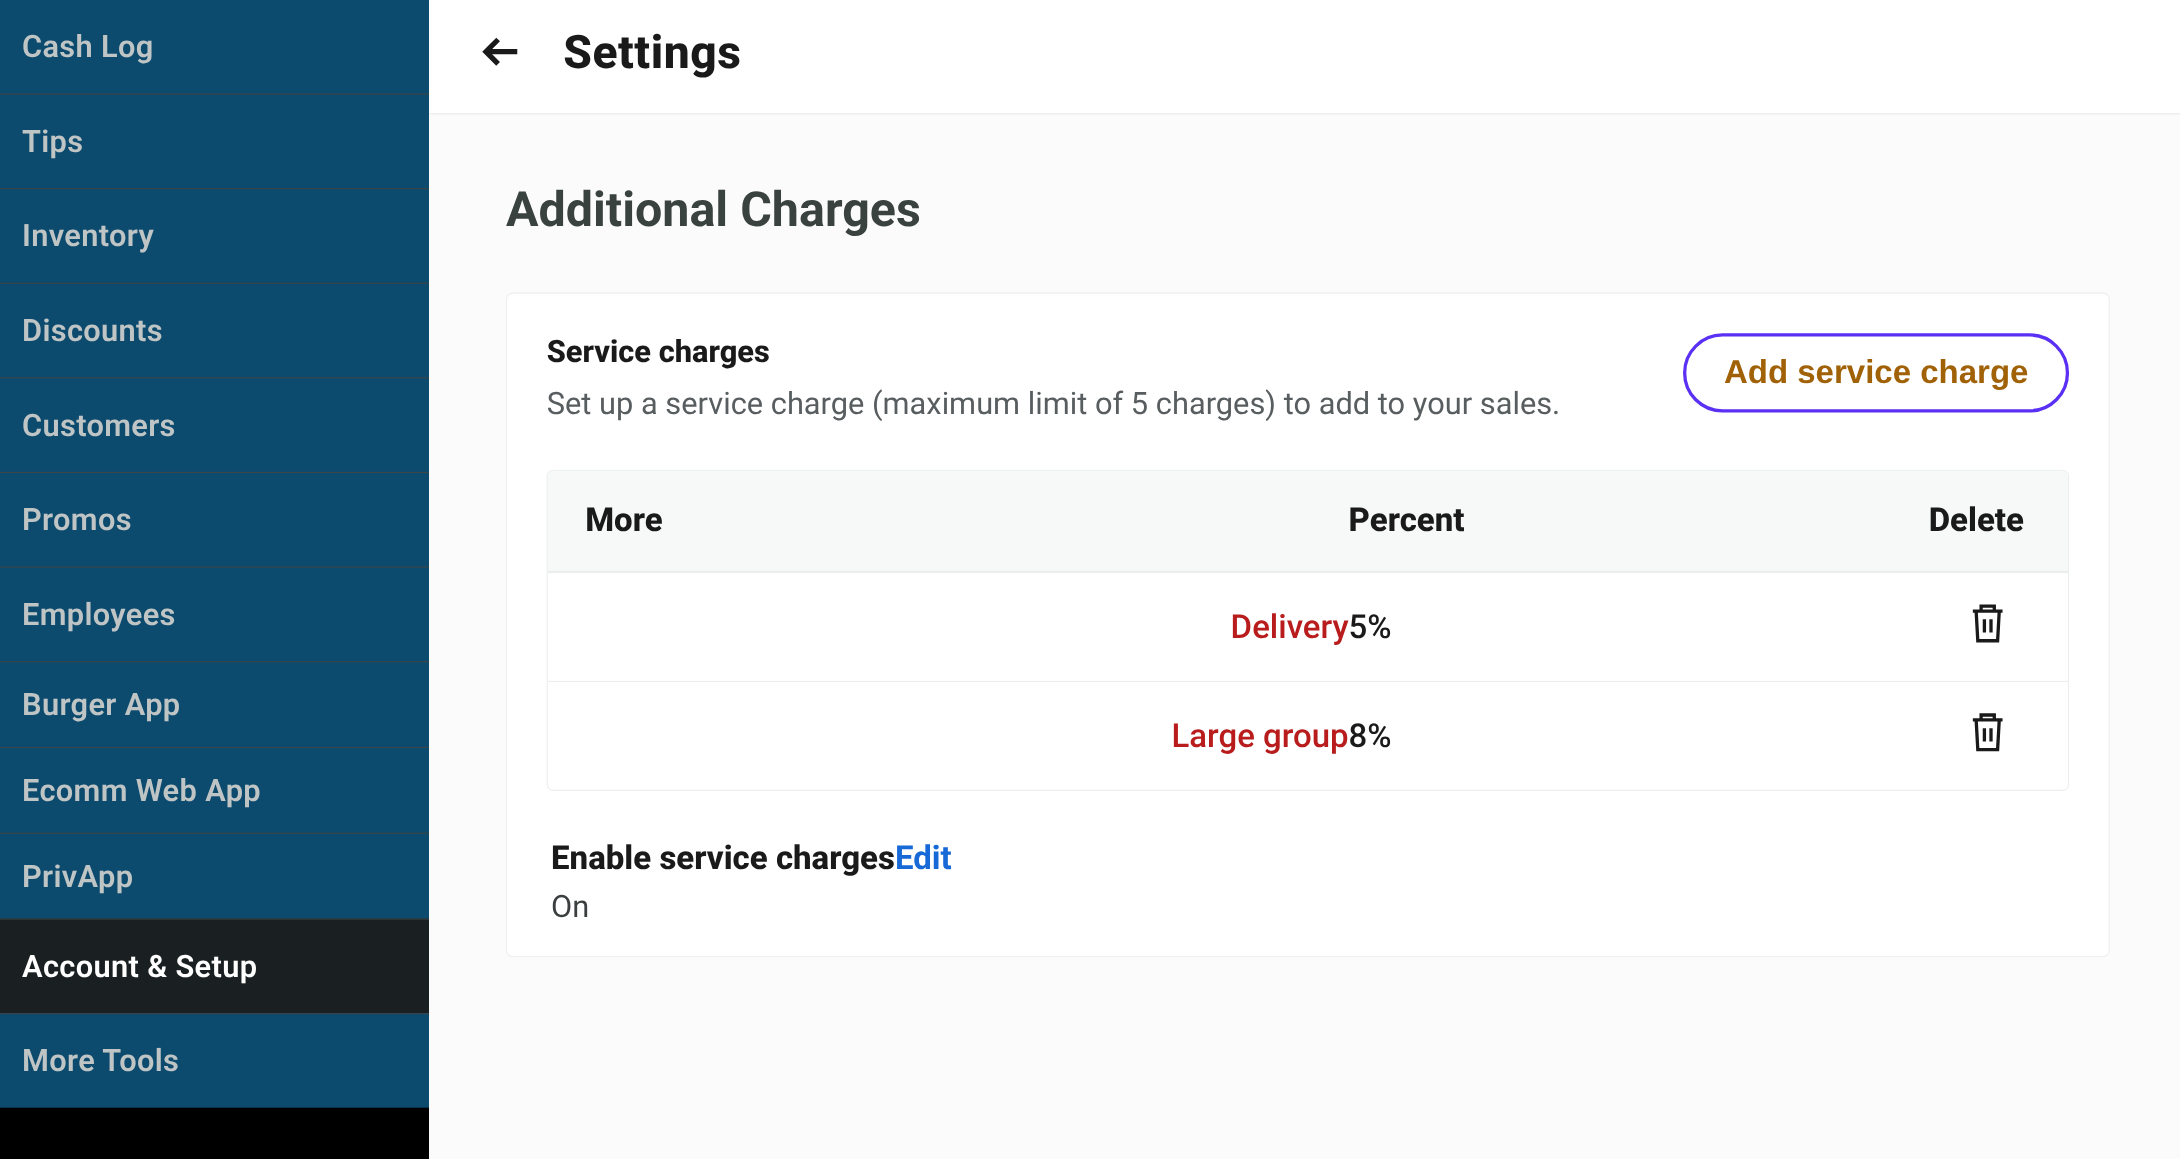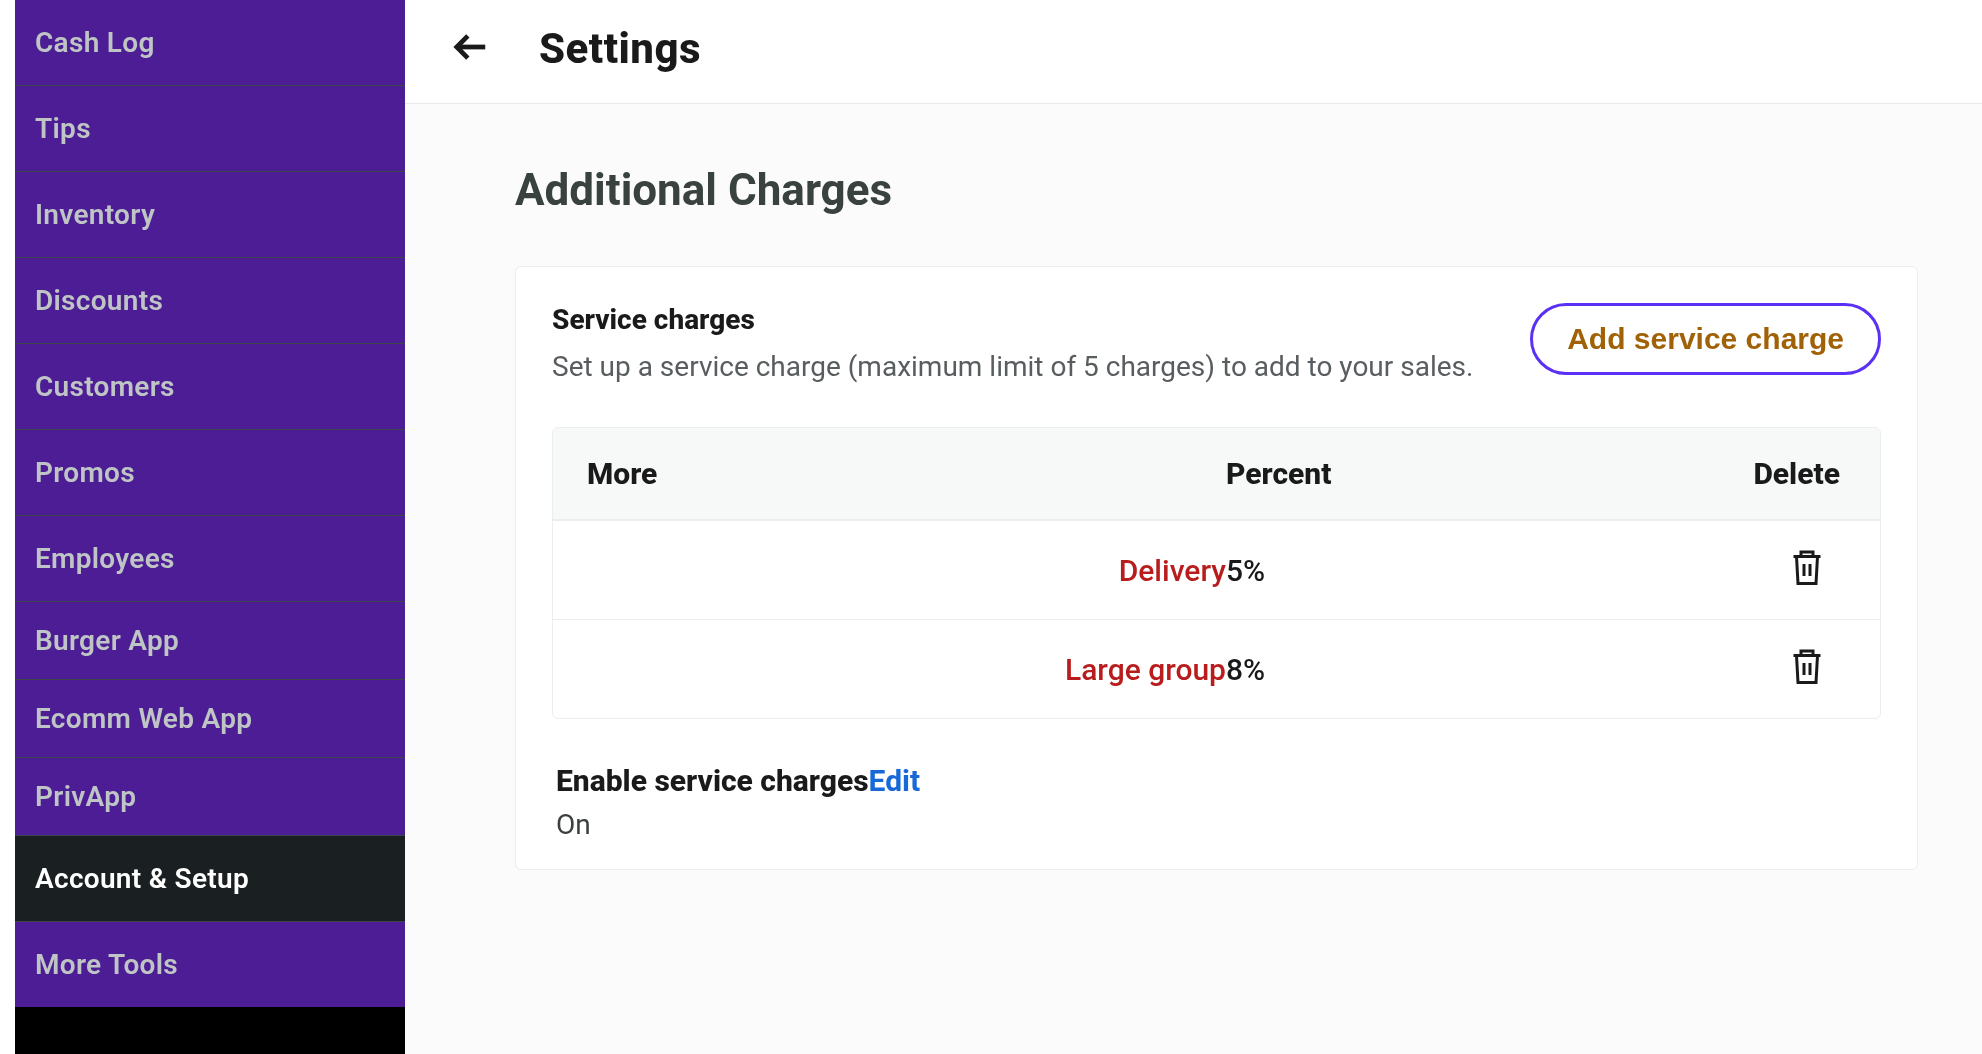--- a/index.html
+++ b/index.html
@@ -2,27 +2,26 @@
 <html><head>
 <meta charset="utf-8">
 <style>
   * { box-sizing: border-box; margin: 0; padding: 0; }
   html, body { width: 1982px; height: 1054px; font-family: -apple-system, BlinkMacSystemFont, "Segoe UI", Roboto, Helvetica, Arial, sans-serif; background:#fff; color:#1a1a1a; }
   body { display:flex; }
 
   
   .sidebar {
     width: 390px;
-    background:#4c1d95;
+    background:#0c4a6e;
     color:#c6cacb;
     flex-shrink:0;
     display:flex;
     flex-direction:column;
     font-weight:600;
-    margin-left:15px;
   }
   .sidebar-item {
     padding:26px 20px;
     font-size:28px;
     letter-spacing:0.3px;
     cursor:pointer;
     color:#bfc4c5;
     border-top:1px solid #3c4547;
   }
   .sidebar-item:first-child { border-top:none; }
@@ -35,36 +34,36 @@
     height:48px;
     background:#000000;
   }
 
   
   .main { flex:1; display:flex; flex-direction:column; background:#fbfbfb; }
 
   .topbar {
     display:flex;
     align-items:center;
-    gap:46px;
+    gap:34px;
     padding:24px 44px 30px 44px;
     background:#ffffff;
     border-bottom:1px solid #e9e9e9;
   }
   .back-btn {
     width:44px; height:44px;
     display:flex; align-items:center; justify-content:center;
     cursor:pointer;
     color:#1a1a1a;
   }
   .back-btn svg { width:38px; height:38px; stroke:#1a1a1a; stroke-width:3; fill:none; }
   .topbar h1 { font-size:42px; font-weight:800; letter-spacing:0.5px; }
 
   .content {
-    padding: 60px 64px 0 110px;
+    padding: 60px 64px 0 70px;
   }
   .page-title {
     font-size:44px;
     font-weight:700;
     color:#39423f;
     margin-bottom:50px;
   }
 
   .card {
     background:#ffffff;

